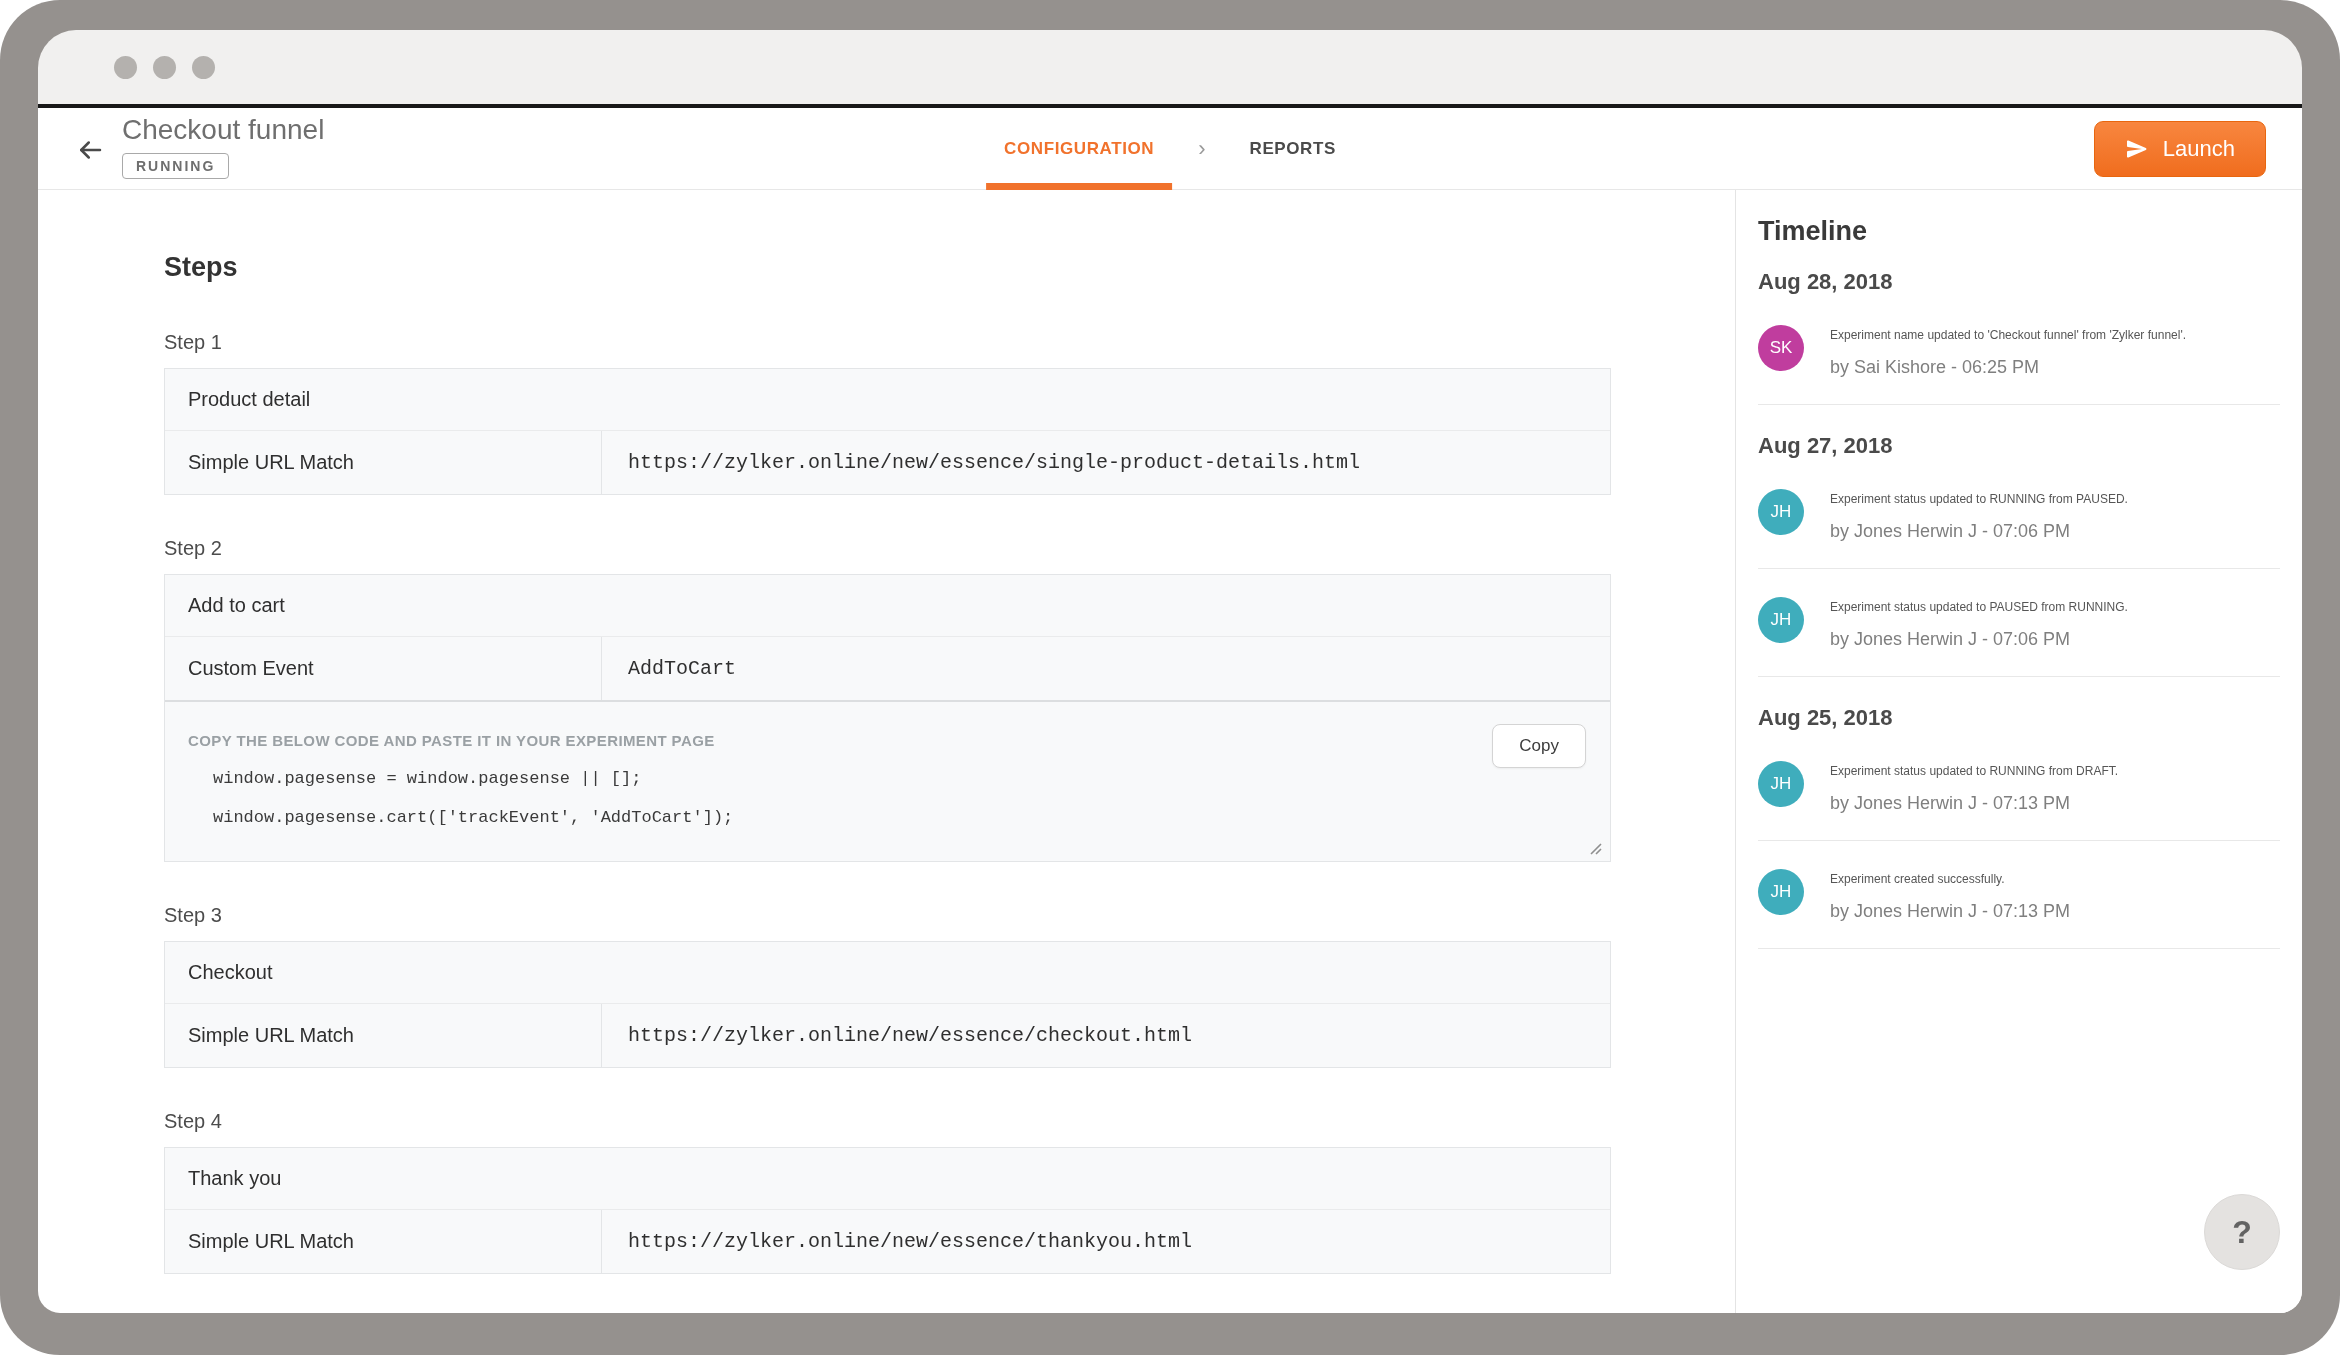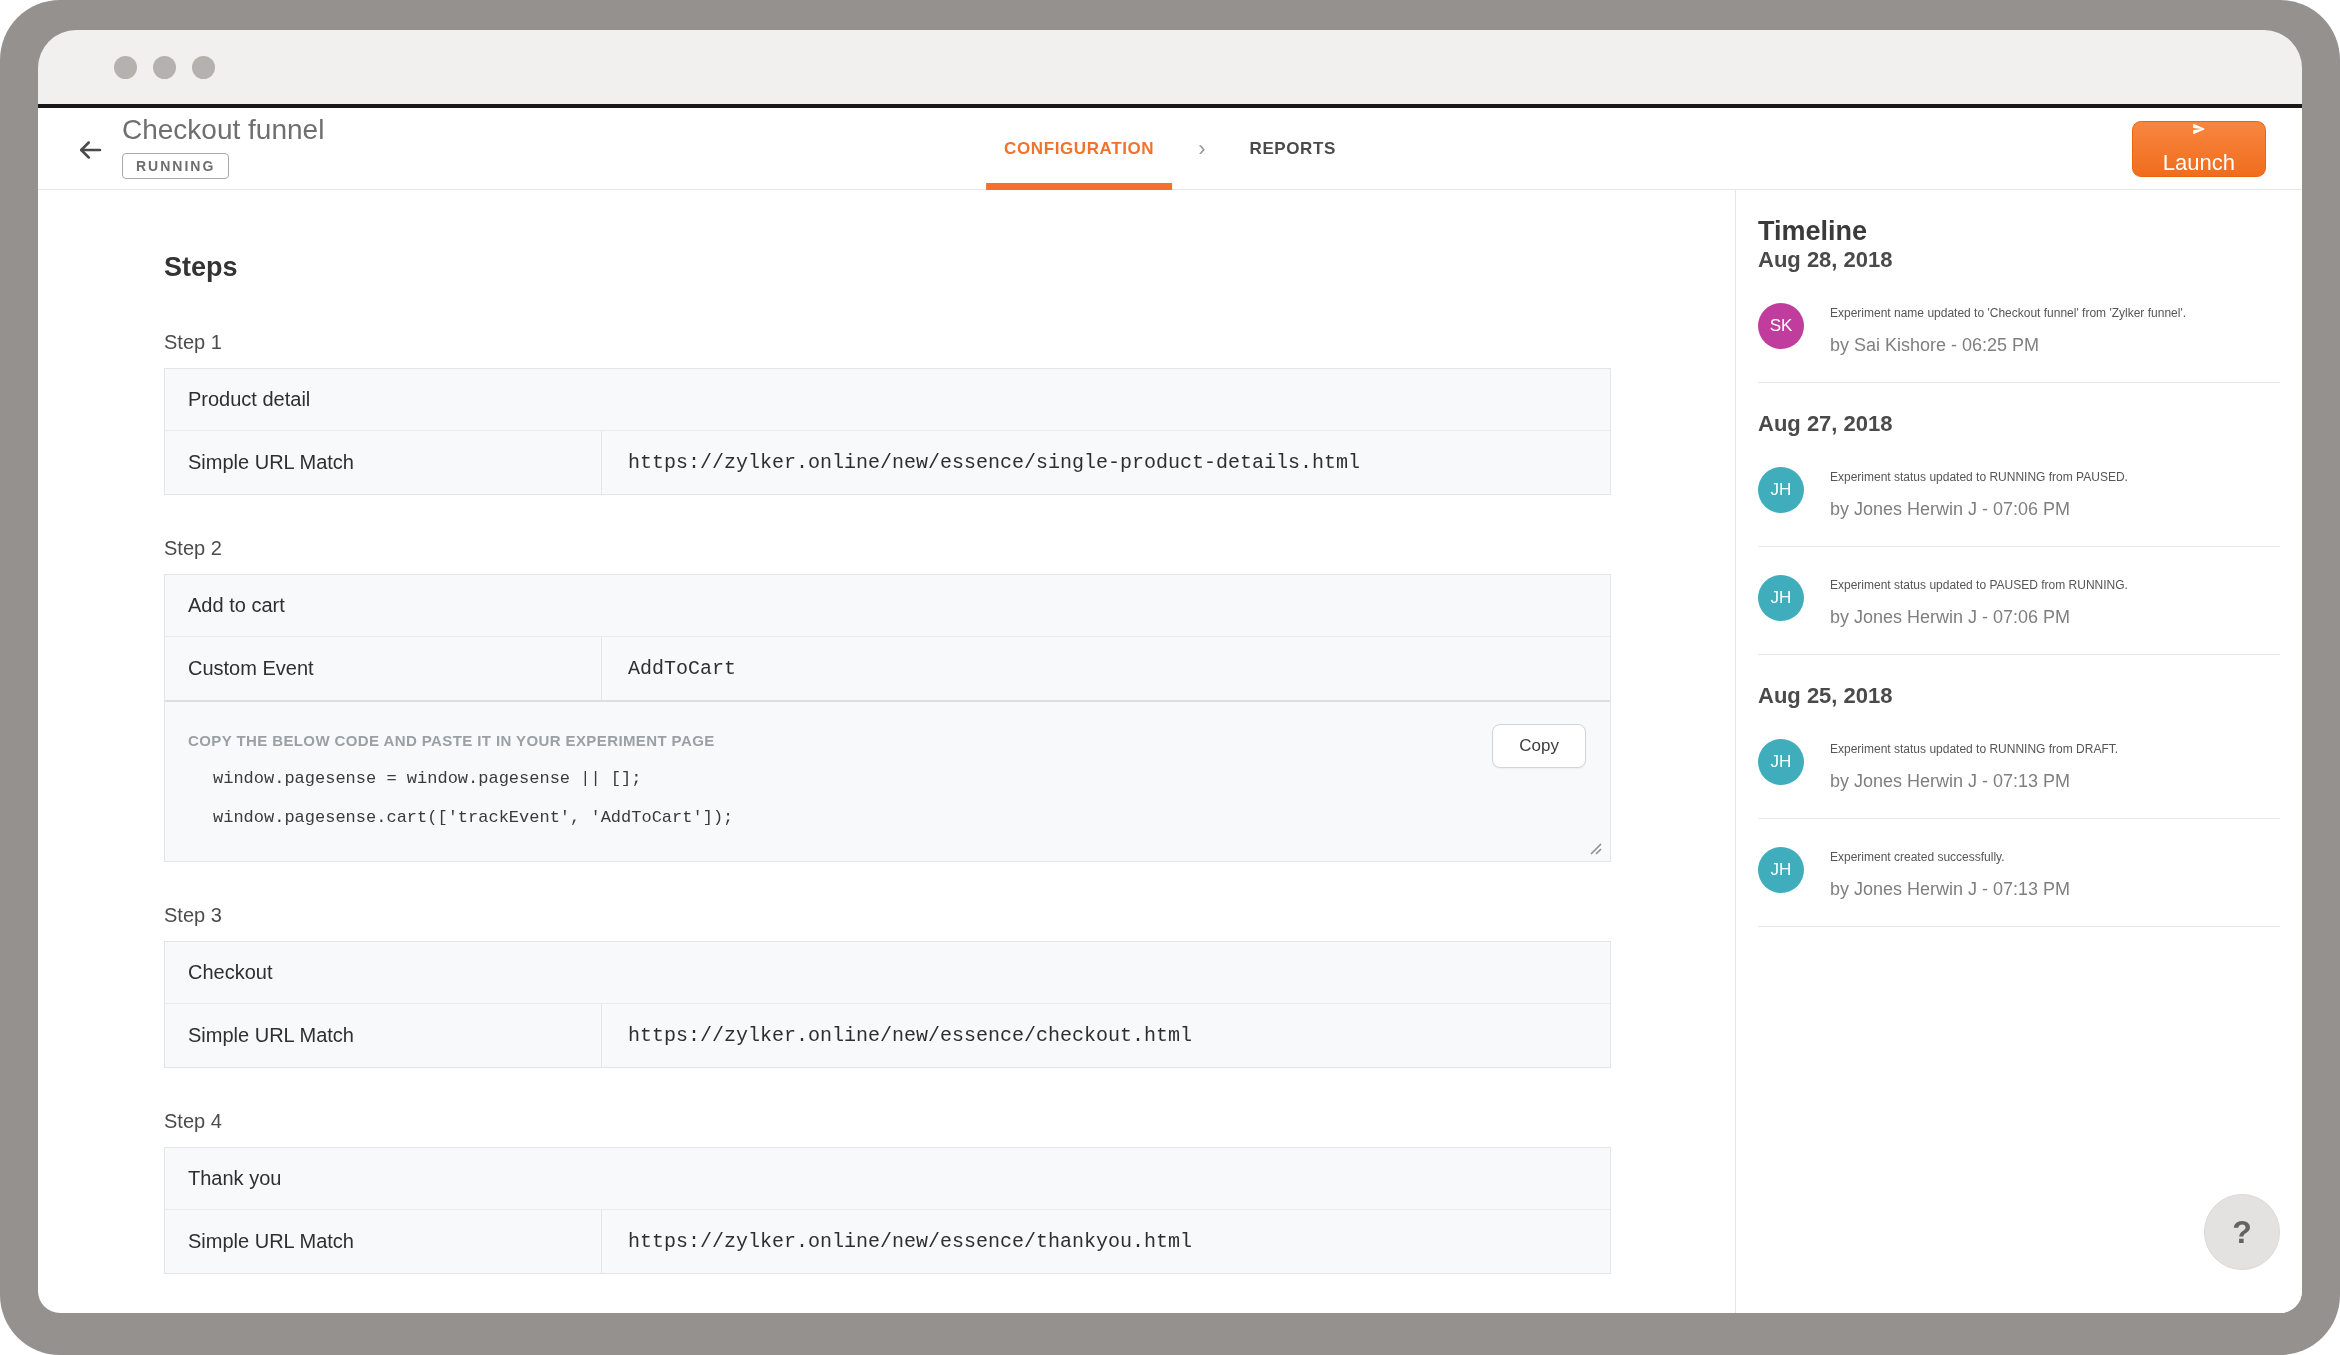--- a/index.html
+++ b/index.html
@@ -53,21 +53,21 @@
   .tab.active { color:#f1722c; }
   .tab.active::after {
     content:""; position:absolute; left:0; right:0; bottom:-1px; height:7px;
     background:#f1722c;
   }
   .tab-sep { margin:0 26px; font-size:22px; color:#9a9a9a; }
   .launch-btn {
     position:absolute; right:36px; top:13px; height:56px; padding:0 30px;
     display:flex; align-items:center; gap:14px;
     background:linear-gradient(180deg,#f8863f,#f06d1e);
-    border:1px solid #e8660f; border-radius:9px; cursor:pointer;flex-direction:column;
+    border:1px solid #e8660f; border-radius:9px; cursor:pointer;
   }
   .launch-btn span { color:#ffffff; font-size:22px; }
 
   
   .content-row { flex:1; display:flex; overflow:hidden; }
   .main-col { flex:1; padding:62px 0 0 126px; overflow:hidden; }
 
   .steps-heading { font-size:27px; font-weight:bold; color:#333333; margin-bottom:48px; }
   .step-section { margin-bottom:42px; }
   .step-label { font-size:20px; color:#4c4c4c; margin-bottom:14px; }
@@ -102,21 +102,21 @@
     font-family:"Liberation Mono", monospace; font-size:17px; color:#3a3a3a;
     margin-top:20px; white-space:pre;margin-left:25px;
   }
   .resize-grip { position:absolute; right:8px; bottom:6px; }
 
   
   .sidebar {
     flex:0 0 567px; border-left:1px solid #e4e4e4; position:relative;
     padding:26px 22px 0 22px; background:#ffffff; overflow:hidden;
   }
-  .timeline-heading { font-size:27px; font-weight:bold; color:#3a3a3a; }
+  .timeline-heading { font-size:27px; font-weight:bold; color:#3a3a3a; margin-bottom:22px; }
   .timeline-date { font-size:22px; font-weight:bold; color:#4a4a4a; margin-bottom:4px; }
   .timeline-event { display:flex; gap:26px; margin-top:30px; }
   .avatar {
     width:46px; height:46px; flex:0 0 46px; border-radius:50%;
     display:flex; align-items:center; justify-content:center;
     color:#ffffff; font-size:17px;
   }
   .event-body { width:436px; }
   .event-msg { font-size:12px; line-height:21px; color:#565656; }
   .event-by { margin-top:11px; font-size:18px; color:#7f7f7f; }

